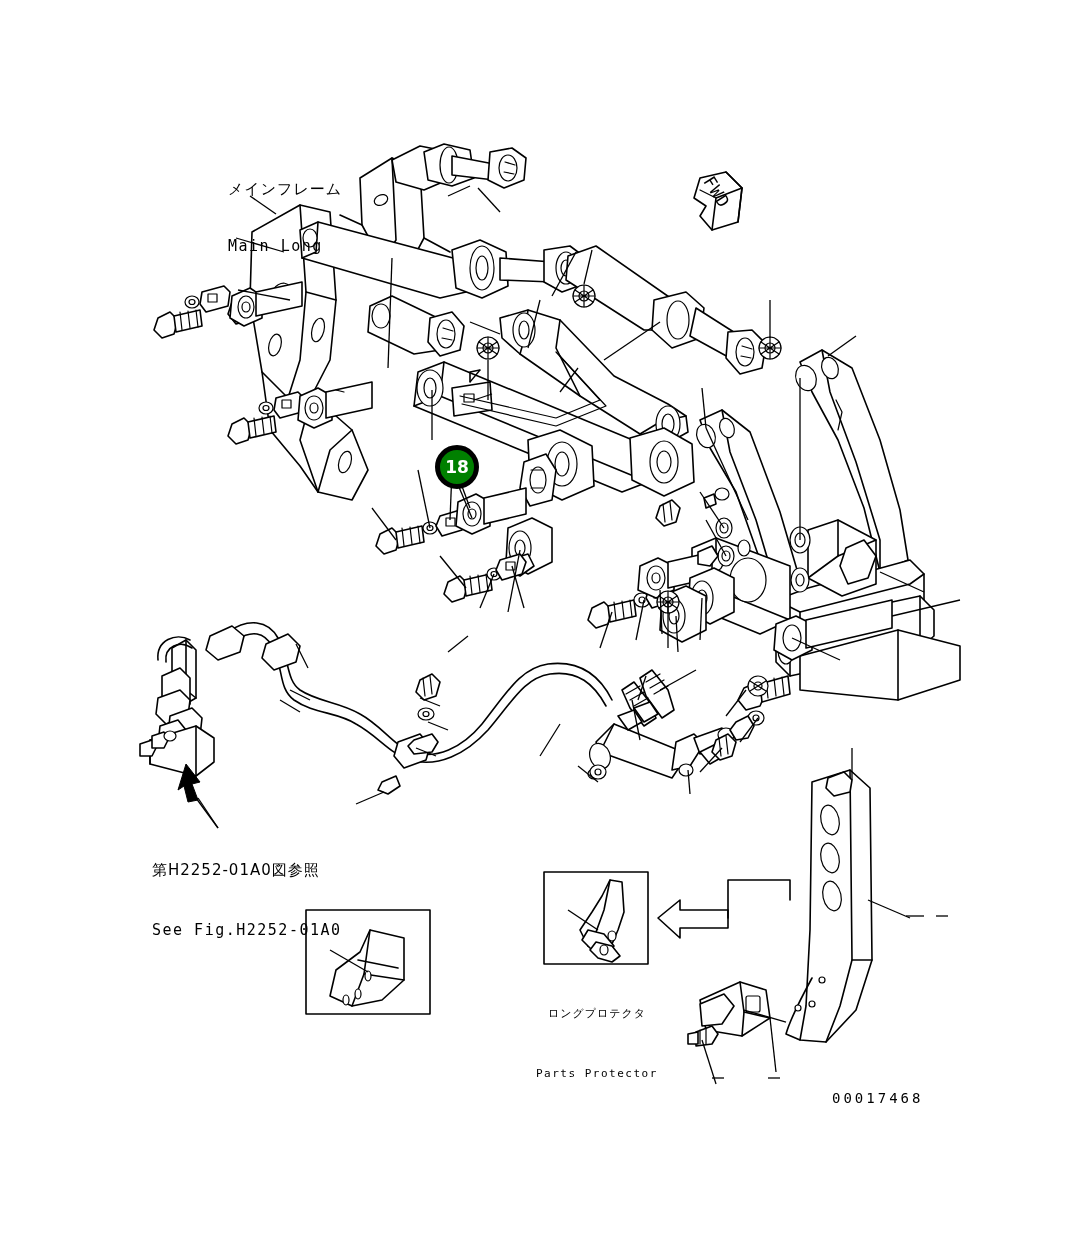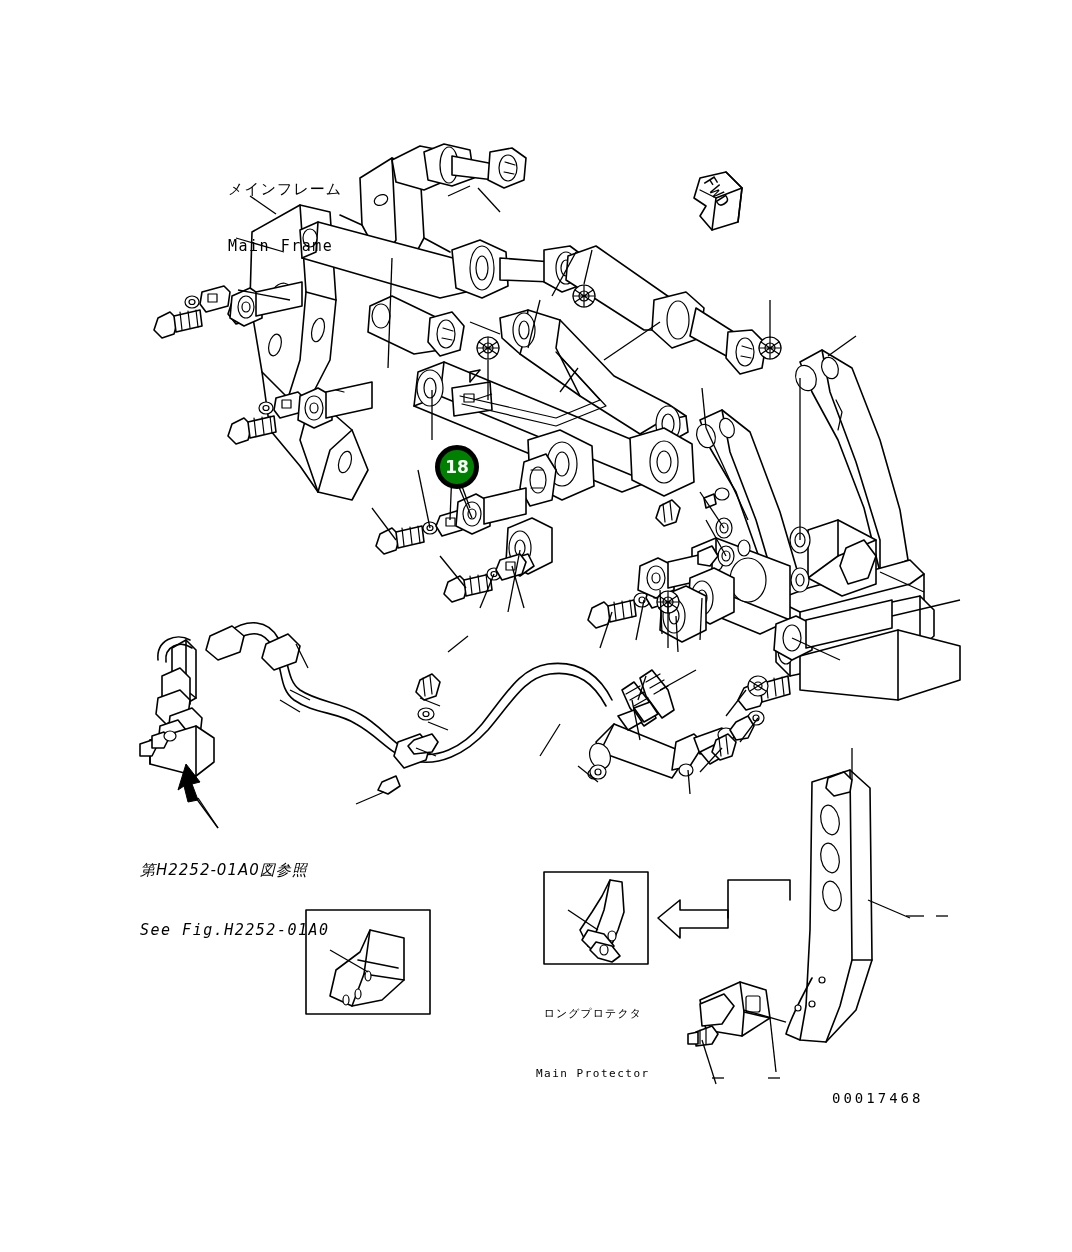--- a/index.html
+++ b/index.html
@@ -4,21 +4,21 @@
 <title>Parts Diagram</title>
 <style>
   html,body{margin:0;padding:0;background:#ffffff;}
   body{width:1072px;height:1252px;font-family:"DejaVu Sans",sans-serif;overflow:hidden;}
   #page{position:relative;width:1072px;height:1252px;background:#fff;}
   #art{position:absolute;left:0;top:0;width:1072px;height:1252px;}
   .lbl{position:absolute;white-space:pre;color:#000;}
   .lbl .jp{font-family:"DejaVu Sans",sans-serif;letter-spacing:1px;}
   .lbl .en{font-family:"DejaVu Sans Mono","Liberation Mono",monospace;letter-spacing:1.5px;}
   #lbl-main-frame{left:228px;top:142px;font-size:15px;line-height:19px;}
-  #lbl-see-fig{left:140px;top:820px;font-size:15px;line-height:20px;font-style:italic;}
+  #lbl-see-fig{left:152px;top:820px;font-size:15px;line-height:20px;}
   #lbl-service-parts{left:310px;top:1022px;font-size:15px;line-height:20px;text-align:center;}
   #lbl-long-protector{left:536px;top:964px;font-size:11px;line-height:20px;text-align:center;}
   #lbl-drawing-no{left:832px;top:1090px;font-size:14px;letter-spacing:3px;
                   font-family:"DejaVu Sans Mono","Liberation Mono",monospace;}
   #lbl-fwd{position:absolute;left:700px;top:182px;font-size:17px;color:#000;
            font-family:"DejaVu Sans Mono","Liberation Mono",monospace;
            transform:rotate(58deg);letter-spacing:1px;}
   #badge-18{position:absolute;left:435px;top:445px;width:44px;height:44px;border-radius:50%;
             background:#008000;border:5px solid #000;box-sizing:border-box;
             color:#fff;font-size:17px;font-family:"DejaVu Sans",sans-serif;
@@ -535,32 +535,32 @@
       <path class="s" d="M712 230 L716 198 L742 188"></path>
       <path class="t" d="M716 198 L700 190"></path>
     </g>
 
     <path class="s" d="M728 918 L728 880 L790 880 L790 900"></path>
 
   </svg>
 
   <div class="lbl" id="lbl-main-frame">
     <div class="jp">メインフレーム</div>
-    <div class="en">Main Frame</div>
+    <div class="en">Main Long</div>
   </div>
 
   <div class="lbl" id="lbl-see-fig">
     <div class="jp">第H2252-01A0図参照</div>
     <div class="en">See Fig.H2252-01A0</div>
   </div>
 
 
   <div class="lbl" id="lbl-long-protector">
     <div class="jp">ロングプロテクタ</div>
-    <div class="en">Main Protector</div>
+    <div class="en">Parts Protector</div>
   </div>
 
   <div id="lbl-fwd">FWD</div>
 
   <div class="lbl" id="lbl-drawing-no">00017468</div>
 
   <div id="badge-18">18</div>
 
 </div>
 

